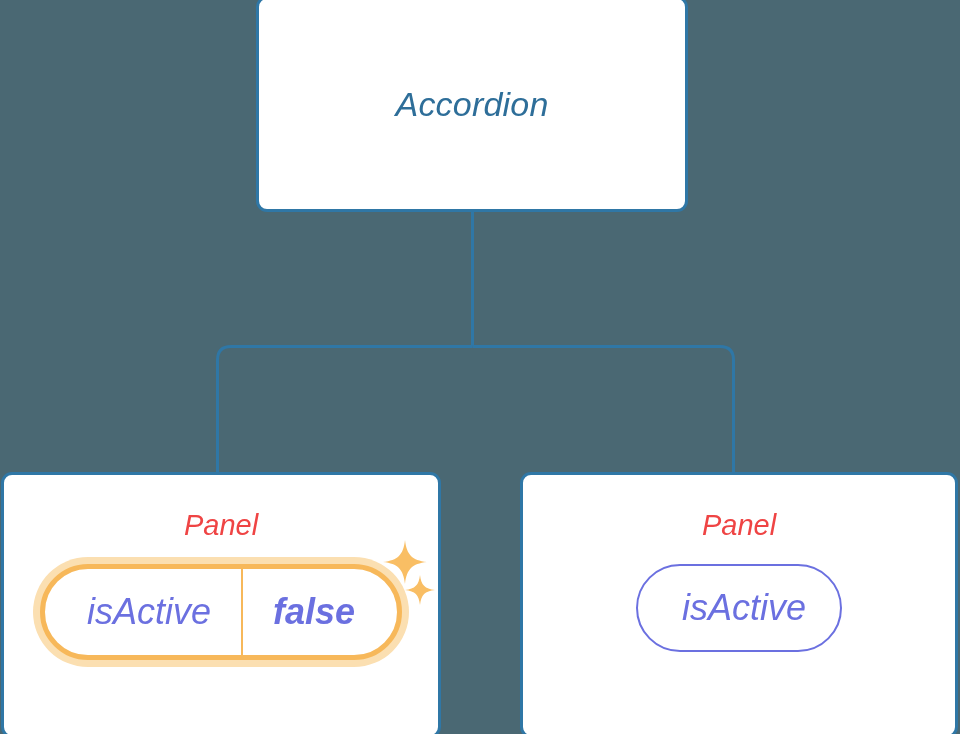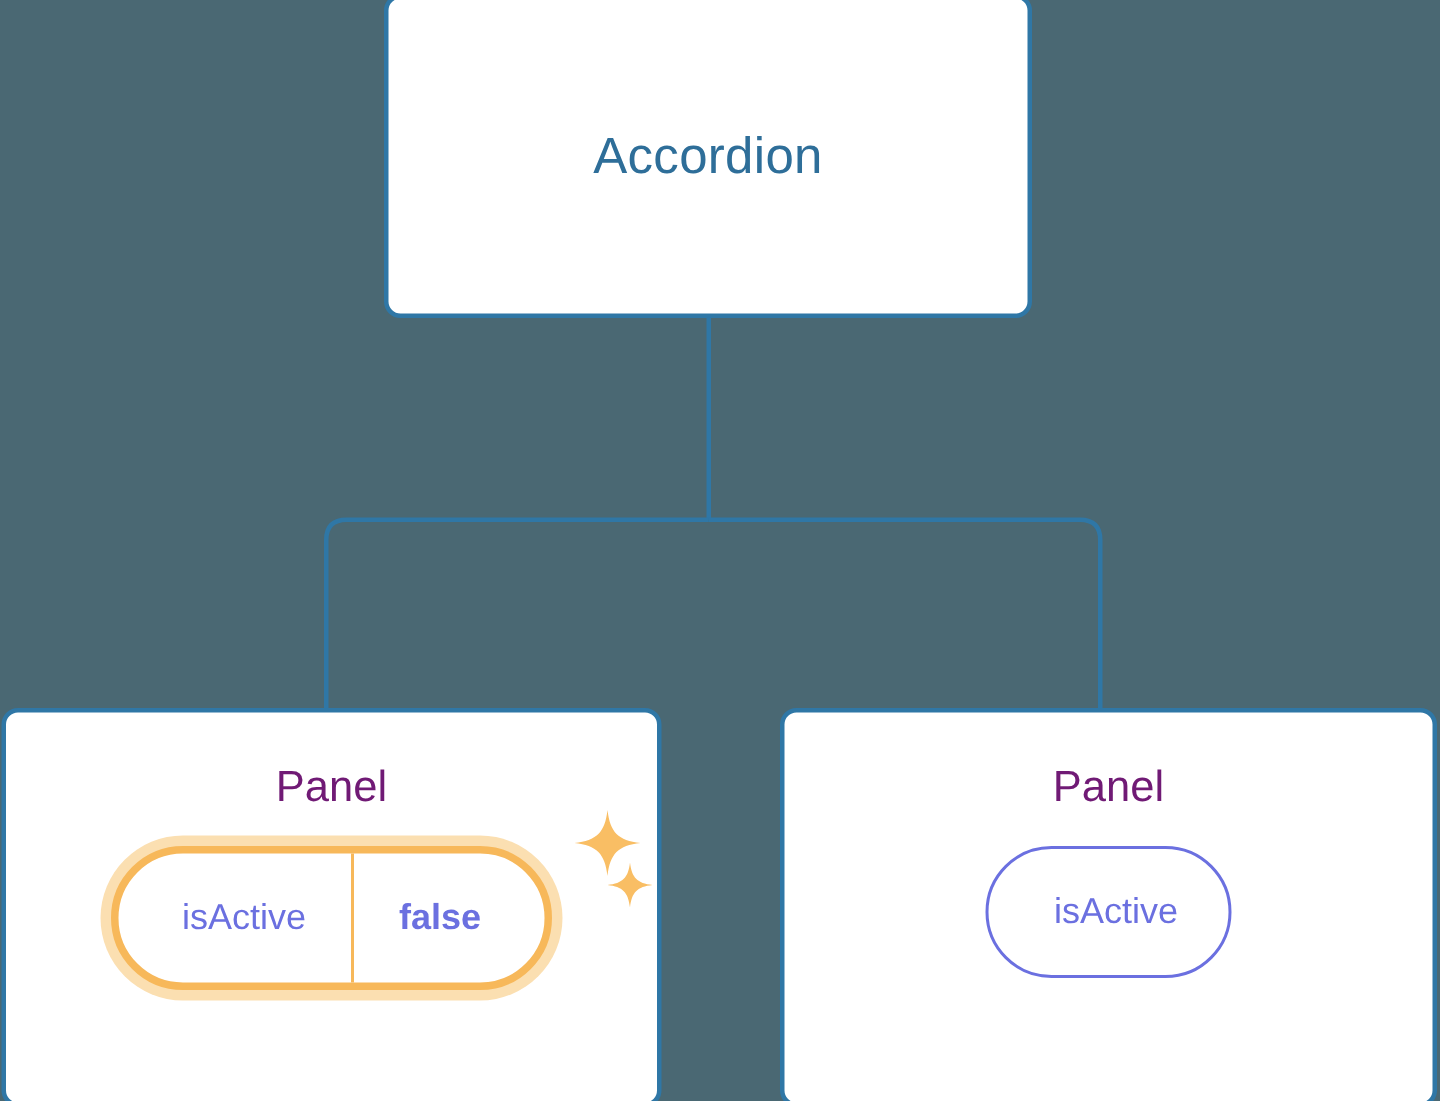--- a/index.html
+++ b/index.html
@@ -12,20 +12,21 @@
     height: 734px;
     overflow: hidden;
     font-family: "Liberation Sans", sans-serif;
     background: #4a6873;
   }
   #stage {
     position: relative;
     width: 960px;
     height: 620px;
     background: #4a6873;
+    font-style: italic;
   }
 
   
   #connectors {
     position: absolute;
     left: 0;
     top: 0;
     width: 960px;
     height: 734px;
     pointer-events: none;
@@ -62,42 +63,42 @@
   .panel-node {
     top: 472px;
     height: 266px;
     padding-top: 36px;
   }
   #node-panel-left  { left: 1px;   width: 440px; }
   #node-panel-right { left: 520px; width: 438px; }
 
   .node-title-md {
     font-size: 29px;
-    color: #701a75;
+    color: #ef4444;
     line-height: 1;
   }
 
   
   .pill-wrap {
     position: relative;
     margin-top: 24px;
   }
   .pill {
     position: relative;
     display: flex;
     align-items: stretch;
     border-radius: 999px;
     background: #ffffff;
     box-sizing: border-box;
   }
   .pill-cell {
     display: flex;
     align-items: center;
     justify-content: center;
-    font-size: 24px;
+    font-size: 36px;
     color: #6b70e0;
     box-sizing: border-box;
     white-space: nowrap;
   }
 
   
   .pill.plain {
     border: 2px solid #6b70e0;
     height: 88px;
   }

